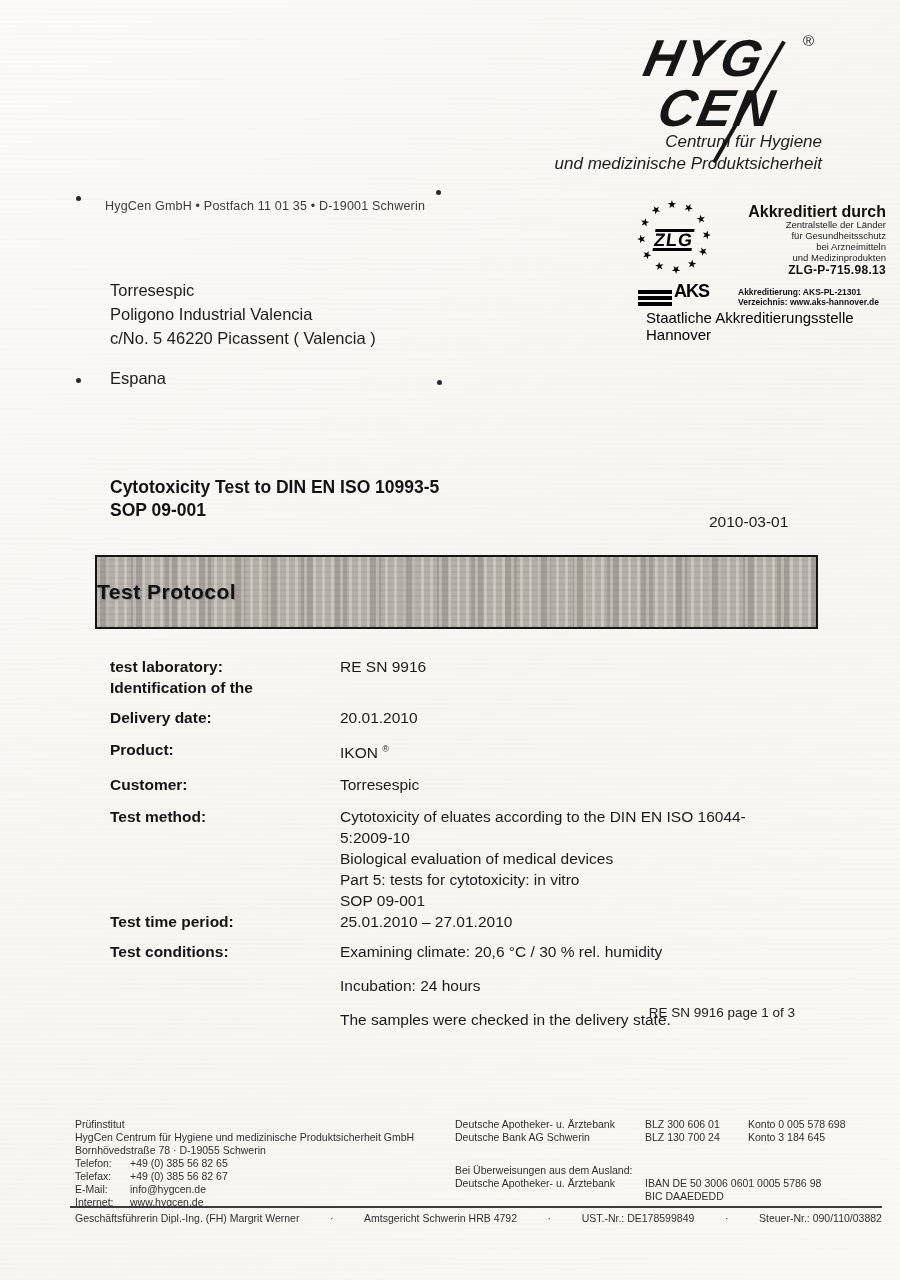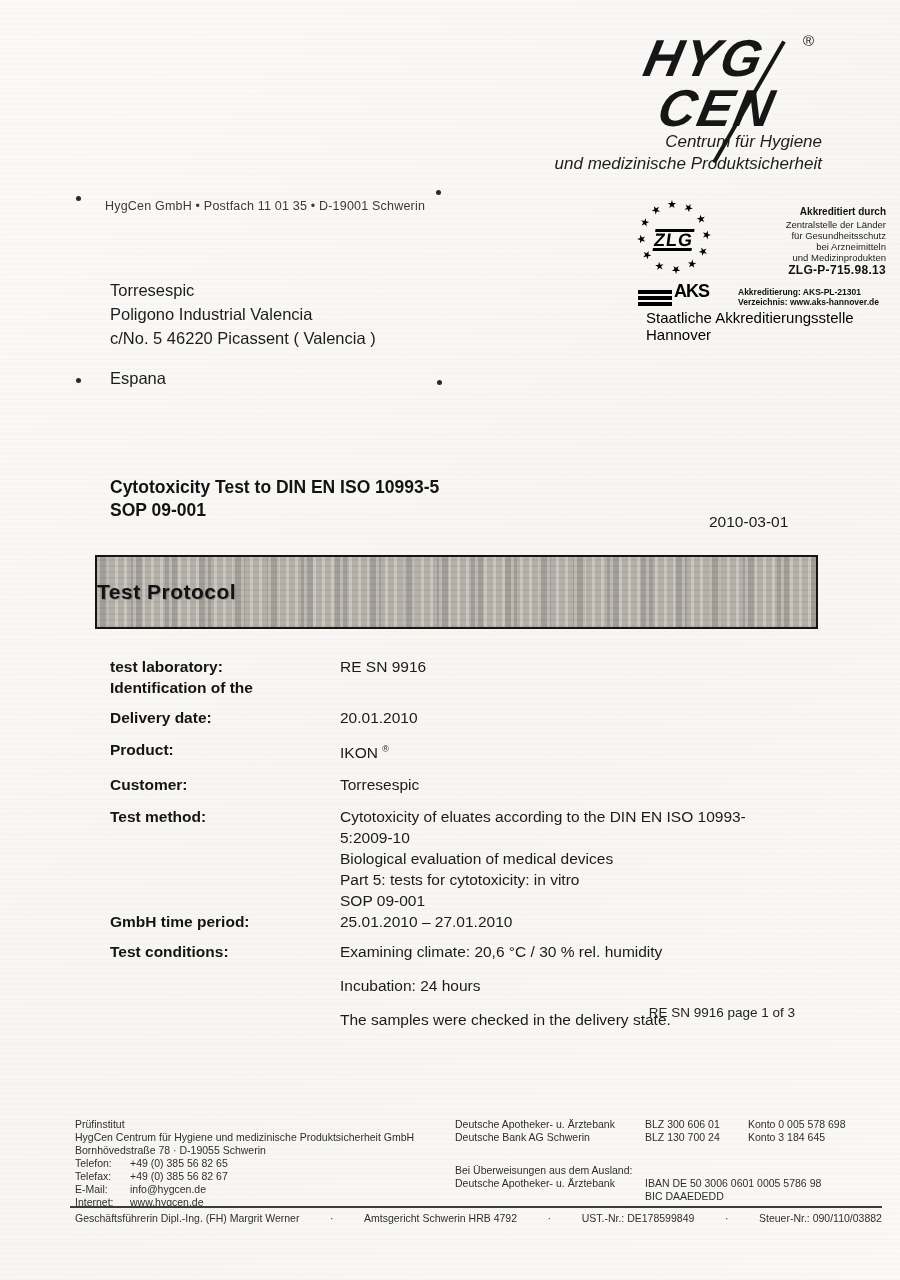--- a/index.html
+++ b/index.html
@@ -54,21 +54,21 @@
   #zlg-stars .star:nth-child(9){transform:rotate(240deg) translateY(-30px);}
   #zlg-stars .star:nth-child(10){transform:rotate(270deg) translateY(-30px);}
   #zlg-stars .star:nth-child(11){transform:rotate(300deg) translateY(-30px);}
   #zlg-stars .star:nth-child(12){transform:rotate(330deg) translateY(-30px);}
   #zlg-logo-text {
     position:absolute; left:18px; top:28px; font-weight:800; font-size:18px;
     letter-spacing:1px; color:#000; transform:skewX(-8deg);
     border-top:3px solid #000; border-bottom:3px solid #000; line-height:16px;
   }
   #zlg-text { position:absolute; left:100px; top:4px; width:150px; text-align:right; color:#111; }
-  #zlg-title { font-weight:700; font-size:10px; line-height:14px; }
+  #zlg-title { font-weight:700; font-size:16px; line-height:14px; }
   .zlg-small { font-size:9.5px; line-height:11px; color:#222; }
   #zlg-number { font-weight:700; font-size:12px; line-height:14px; letter-spacing:.3px; }
 
   
   #aks-badge { left:638px; top:287px; width:250px; height:42px; }
   #aks-blocks {
     position:absolute; left:0; top:3px; width:34px; height:16px;
     background:linear-gradient(180deg,#000 0 4px,#f7f6f3 4px 6px,#000 6px 10px,#f7f6f3 10px 12px,#000 12px 16px);
   }
   #aks-logo-text { position:absolute; left:36px; top:-6px; font-weight:800; font-size:18px; letter-spacing:-1px; color:#000; }
@@ -235,31 +235,31 @@
       <div class="fvalue">
         <div>Torresespic</div>
       </div>
     </div>
 
     <div class="frow" style="margin-bottom:0">
       <div class="flabel">
         <div>Test method:</div>
       </div>
       <div class="fvalue">
-        <div>Cytotoxicity of eluates according to the DIN EN ISO 10993-</div>
+        <div>Cytotoxicity of eluates according to the DIN EN ISO 16044-</div>
         <div>5:2009-10</div>
         <div>Biological evaluation of medical devices</div>
         <div>Part 5: tests for cytotoxicity: in vitro</div>
         <div>SOP 09-001</div>
       </div>
     </div>
 
     <div class="frow">
       <div class="flabel">
-        <div>GmbH time period:</div>
+        <div>Test time period:</div>
       </div>
       <div class="fvalue">
         <div>25.01.2010 – 27.01.2010</div>
       </div>
     </div>
 
     <div class="frow">
       <div class="flabel">
         <div>Test conditions:</div>
       </div>

